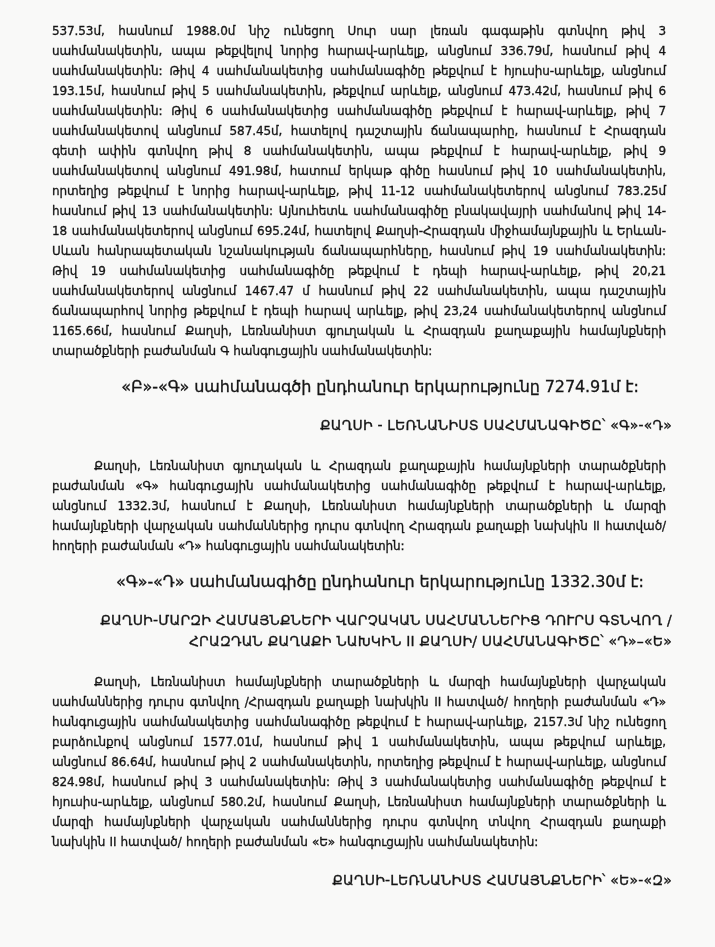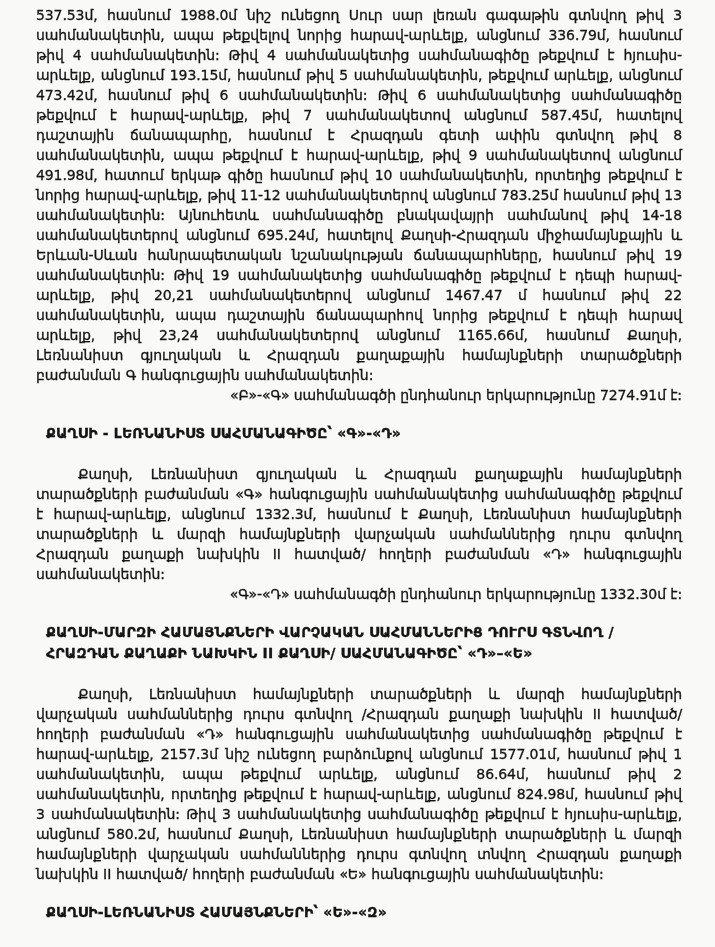--- a/index.html
+++ b/index.html
@@ -16,60 +16,60 @@
   }
   .page {
     box-sizing: border-box;
     width: 715px;
     height: 947px;
     padding: 5px 33px 0 36px;
     overflow: hidden;
     -webkit-text-stroke: 0.3px currentColor;
   }
   .para {
-    margin: 0;
-    font-size: 14px;
+    margin: 16px;
+    font-size: 12px;
     line-height: 20px;
     text-align: justify;
     letter-spacing: -0.1px;
     word-spacing: 0.5px;
   }
   .para.indent {
     text-indent: 42px;
   }
   .length-note {
-    margin: 0;
-    font-size: 14px;
+    margin: 16px;
+    font-size: 16px;
     line-height: 20px;
-    text-align: right;
+    text-align: center;
     text-indent: 42px;
     letter-spacing: -0.1px;
   }
   .section-heading {
     margin: 18px 10px 20px 10px;
     font-size: 14px;
     line-height: 21px;
-    font-weight: bold;
-    text-align: left;
+    font-weight: normal;
+    text-align: right;
     letter-spacing: 0.2px;
   }
 </style>
 </head>
 <body>
 
 <main class="page">
   <p class="para">537.53մ, հասնում 1988.0մ նիշ ունեցող Սուր սար լեռան գագաթին գտնվող թիվ 3 սահմանակետին, ապա թեքվելով նորից հարավ-արևելք, անցնում 336.79մ, հասնում թիվ 4 սահմանակետին: Թիվ 4 սահմանակետից սահմանագիծը թեքվում է հյուսիս-արևելք, անցնում 193.15մ, հասնում թիվ 5 սահմանակետին, թեքվում արևելք, անցնում 473.42մ, հասնում թիվ 6 սահմանակետին: Թիվ 6 սահմանակետից սահմանագիծը թեքվում է հարավ-արևելք, թիվ 7 սահմանակետով անցնում 587.45մ, հատելով դաշտային ճանապարհը, հասնում է Հրազդան գետի ափին գտնվող թիվ 8 սահմանակետին, ապա թեքվում է հարավ-արևելք, թիվ 9 սահմանակետով անցնում 491.98մ, հատում երկաթ գիծը հասնում թիվ 10 սահմանակետին, որտեղից թեքվում է նորից հարավ-արևելք, թիվ 11-12 սահմանակետերով անցնում 783.25մ հասնում թիվ 13 սահմանակետին: Այնուհետև սահմանագիծը բնակավայրի սահմանով թիվ 14-18 սահմանակետերով անցնում 695.24մ, հատելով Քաղսի-Հրազդան միջհամայնքային և Երևան-Սևան հանրապետական նշանակության ճանապարհները, հասնում թիվ 19 սահմանակետին: Թիվ 19 սահմանակետից սահմանագիծը թեքվում է դեպի հարավ-արևելք, թիվ 20,21 սահմանակետերով անցնում 1467.47 մ հասնում թիվ 22 սահմանակետին, ապա դաշտային ճանապարհով նորից թեքվում է դեպի հարավ արևելք, թիվ 23,24 սահմանակետերով անցնում 1165.66մ, հասնում Քաղսի, Լեռնանիստ գյուղական և Հրազդան քաղաքային համայնքների տարածքների բաժանման Գ հանգուցային սահմանակետին:</p>
 
   <p class="length-note">«Բ»-«Գ» սահմանագծի ընդհանուր երկարությունը 7274.91մ է:</p>
 
   <h2 class="section-heading">ՔԱՂՍԻ - ԼԵՌՆԱՆԻՍՏ ՍԱՀՄԱՆԱԳԻԾԸ՝  «Գ»-«Դ»</h2>
 
   <p class="para indent">Քաղսի, Լեռնանիստ գյուղական և Հրազդան քաղաքային համայնքների տարածքների բաժանման «Գ» հանգուցային սահմանակետից սահմանագիծը թեքվում է հարավ-արևելք, անցնում 1332.3մ, հասնում է Քաղսի, Լեռնանիստ համայնքների տարածքների և մարզի համայնքների վարչական սահմաններից դուրս գտնվող Հրազդան քաղաքի նախկին II հատված/ հողերի բաժանման «Դ» հանգուցային սահմանակետին:</p>
 
-  <p class="length-note">«Գ»-«Դ» սահմանագծի ընդհանուր երկարությունը 1332.30մ է:</p>
+  <p class="length-note">«Գ»-«Դ» սահմանագիծը ընդհանուր երկարությունը 1332.30մ է:</p>
 
   <h2 class="section-heading">ՔԱՂՍԻ-ՄԱՐԶԻ ՀԱՄԱՅՆՔՆԵՐԻ ՎԱՐՉԱԿԱՆ ՍԱՀՄԱՆՆԵՐԻՑ ԴՈՒՐՍ ԳՏՆՎՈՂ /ՀՐԱԶԴԱՆ ՔԱՂԱՔԻ ՆԱԽԿԻՆ II ՔԱՂՍԻ/ ՍԱՀՄԱՆԱԳԻԾԸ՝ «Դ»–«Ե»</h2>
 
   <p class="para indent">Քաղսի, Լեռնանիստ համայնքների տարածքների և մարզի համայնքների վարչական սահմաններից դուրս գտնվող /Հրազդան քաղաքի նախկին II հատված/ հողերի բաժանման «Դ» հանգուցային սահմանակետից սահմանագիծը թեքվում է հարավ-արևելք, 2157.3մ նիշ ունեցող բարձունքով անցնում 1577.01մ, հասնում թիվ 1 սահմանակետին, ապա թեքվում արևելք, անցնում 86.64մ, հասնում թիվ 2 սահմանակետին, որտեղից թեքվում է հարավ-արևելք, անցնում 824.98մ, հասնում թիվ 3 սահմանակետին: Թիվ 3 սահմանակետից սահմանագիծը թեքվում է հյուսիս-արևելք, անցնում 580.2մ, հասնում Քաղսի, Լեռնանիստ համայնքների տարածքների և մարզի համայնքների վարչական սահմաններից դուրս գտնվող տնվող Հրազդան քաղաքի նախկին II հատված/ հողերի բաժանման «Ե» հանգուցային սահմանակետին:</p>
 
 
   <h2 class="section-heading">ՔԱՂՍԻ-ԼԵՌՆԱՆԻՍՏ ՀԱՄԱՅՆՔՆԵՐԻ՝  «Ե»-«Զ»</h2>
 
 </main>
 

